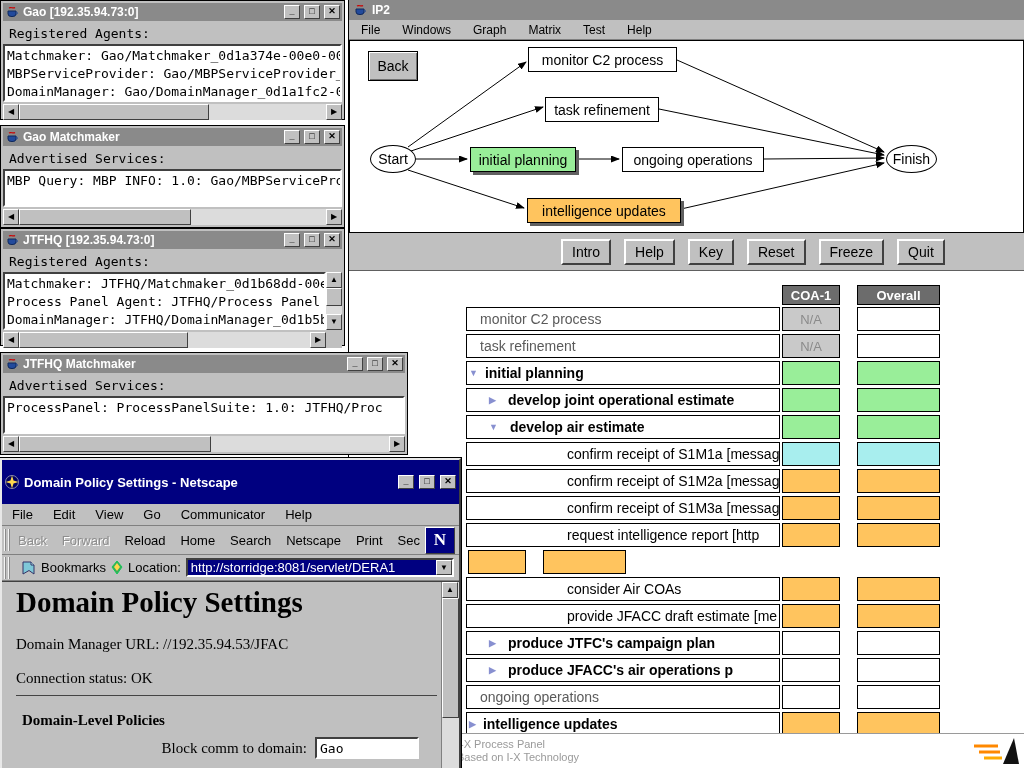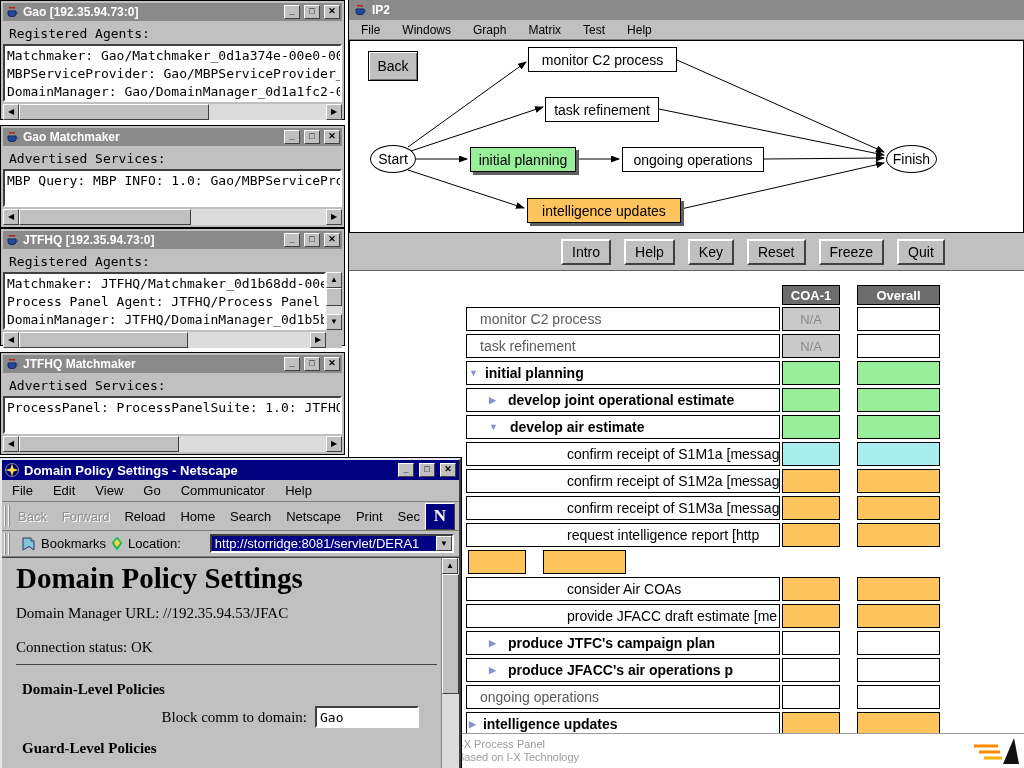--- a/index.html
+++ b/index.html
@@ -26,21 +26,21 @@
   .jbody{display:flex;}
   .vscroll{width:16px;background:#dcdcdc;display:flex;flex-direction:column;}
   .vtrack{flex:1;}
   .vthumb{height:18px;background:#c0c0c0;border:1px solid;border-color:#fff #404040 #404040 #fff;box-sizing:border-box;}
   .corner{width:16px;height:16px;background:#c0c0c0;}
 
   
   #win-gao{left:0;top:0;width:345px;height:120px;z-index:10;}
   #win-gaomm{left:0;top:125px;width:345px;height:103px;z-index:10;}
   #win-jtfhq{left:0;top:228px;width:345px;height:118px;z-index:10;}
-  #win-jtfhqmm{left:0;top:352px;width:345px;height:103px;z-index:10;}
+  #win-jtfhqmm{left:0;top:352px;width:408px;height:103px;z-index:10;}
   #win-netscape{left:0;top:458px;width:461px;height:312px;z-index:30;border:2px solid;
                 border-color:#e8e8e8 #404040 #404040 #e8e8e8;outline:1px solid #000;}
   #win-ip2{left:348px;top:0;width:676px;height:768px;border:none;border-left:1px solid #000;
            z-index:1;display:flex;flex-direction:column;}
 
   
   .ip2-title{height:20px;background:#8a8a8a;display:flex;align-items:center;gap:5px;padding:0 4px;
              color:#fff;font-weight:bold;font-size:12px;}
   .ip2-menu{height:19px;background:#c0c0c0;display:flex;align-items:center;gap:22px;padding:0 12px;
             font-size:12px;border-bottom:1px solid #808080;}
@@ -82,45 +82,45 @@
   .c1w{width:58px;margin-left:2px;}
   .c2w{width:83px;margin-left:17px;}
   .tcell.na{color:#8a8a8a;}
   .statusbar{position:absolute;left:0;right:0;bottom:0;height:34px;border-top:1px solid #9a9a9a;background:#fff;}
   .sline{font-size:11px;color:#9a9a9a;margin-left:108px;line-height:13px;}
   .sline.first{margin-top:4px;}
   .ixlogo{position:absolute;right:4px;bottom:2px;}
 
   
   .ntitle{height:20px;background:#000080;color:#fff;display:flex;align-items:center;gap:5px;
-          padding:0 3px;font-weight:bold;font-size:13px;}
+          padding:12px 3px;font-weight:bold;font-size:13px;}
   .ntitle .ttext{flex:1;white-space:nowrap;overflow:hidden;}
   .nmenu{height:21px;display:flex;align-items:center;gap:20px;padding:0 10px;font-size:13px;
          border-bottom:1px solid #808080;background:#c0c0c0;}
   .ntools{height:28px;display:flex;align-items:center;padding:0 4px 0 2px;border-bottom:1px solid #808080;background:#c0c0c0;}
   .grip{width:8px;height:22px;margin-right:4px;flex:0 0 auto;
         background:repeating-linear-gradient(90deg,#f4f4f4 0,#f4f4f4 1px,#8a8a8a 1px,#8a8a8a 2px,#c0c0c0 2px,#c0c0c0 4px);}
   .toolrow{flex:1;display:flex;justify-content:space-between;align-items:center;font-size:13px;overflow:hidden;}
   .ntb{padding:2px 2px;white-space:nowrap;}
   .ntb.dis{color:#8e8e8e;text-shadow:1px 1px 0 #fff;}
   .nlogo{width:28px;height:25px;background:#000080;border:1px solid;border-color:#fff #404040 #404040 #fff;
          color:#fff;font:bold 17px "Liberation Serif",serif;display:flex;align-items:center;justify-content:center;
          flex:0 0 auto;margin-left:3px;}
   .nloc{height:25px;display:flex;align-items:center;gap:5px;padding:0 5px 0 2px;border-bottom:1px solid #808080;
         background:#c0c0c0;font-size:13px;}
   .urlwrap{flex:1;display:flex;align-items:center;border:2px solid;border-color:#404040 #fff #fff #404040;
-           background:#d946ef;height:19px;box-sizing:border-box;margin-left:24px;}
+           background:#d946ef;height:19px;box-sizing:border-box;}
   .urltext{flex:1;background:#000080;color:#fff;font-size:13px;padding:0 3px;height:15px;line-height:15px;
            white-space:nowrap;overflow:hidden;}
   .drop{width:16px;height:15px;background:#c0c0c0;border:1px solid;border-color:#fff #404040 #404040 #fff;
         font-size:8px;line-height:13px;text-align:center;box-sizing:border-box;flex:0 0 auto;}
   .ncontent{display:flex;background:#c0c0c0;height:213px;border-top:1px solid #404040;}
   .npage{flex:1;padding:0 4px 0 14px;font-family:"Liberation Serif",serif;color:#000;overflow:hidden;}
   .npage h1{margin:4px 0 0;font-size:29px;font-weight:bold;}
-  .purl{margin:10px 0 0;font-size:15px;}
+  .purl{margin:17px 0 0;font-size:15px;}
   .pstat{margin:17px 0 0;font-size:15px;}
   .npage hr{border:0;border-top:1px solid #444;margin:8px 0 0;}
   .sect{font-weight:bold;font-size:15px;margin:16px 0 0 6px;}
   .sect.second{margin-top:12px;}
   .blockrow{display:flex;justify-content:flex-end;align-items:center;gap:8px;margin:8px 18px 8px 0;font-size:15px;}
   .gin{width:104px;height:22px;border:2px solid;border-color:#404040 #fff #fff #404040;
        font:13px "DejaVu Sans Mono",monospace;padding:0 3px;box-sizing:border-box;background:#fff;}
   .nvscroll{width:17px;background:#dcdcdc;border-left:1px solid #808080;display:flex;flex-direction:column;}
   .nvthumb{height:120px;background:#c0c0c0;border:1px solid;border-color:#fff #404040 #404040 #fff;box-sizing:border-box;}
   .icon{flex:0 0 auto;display:inline-flex;}

